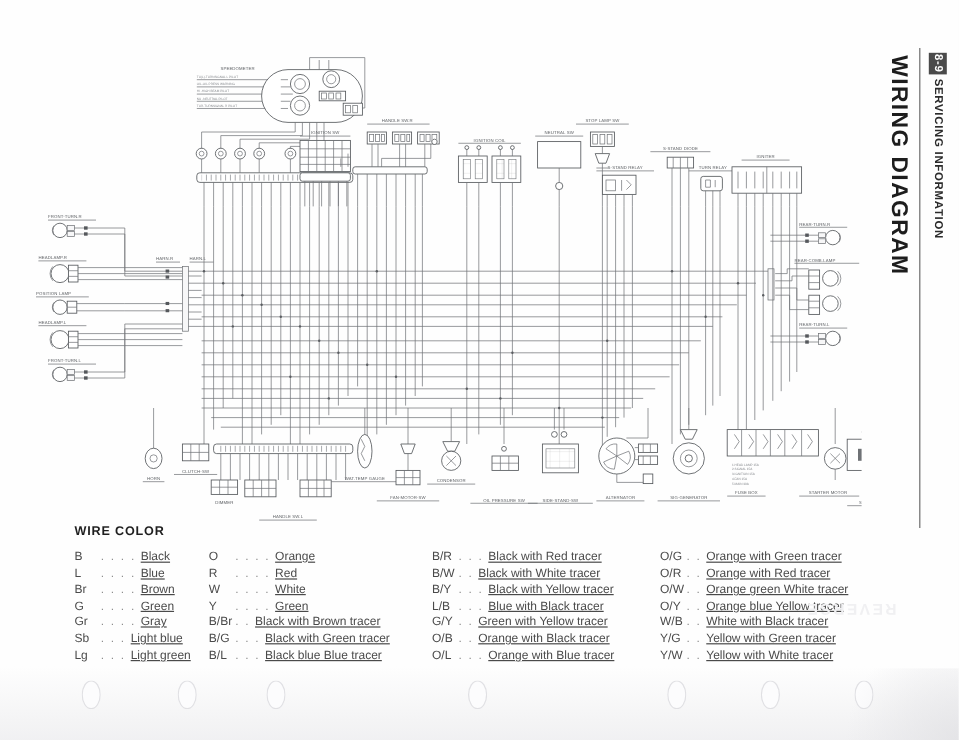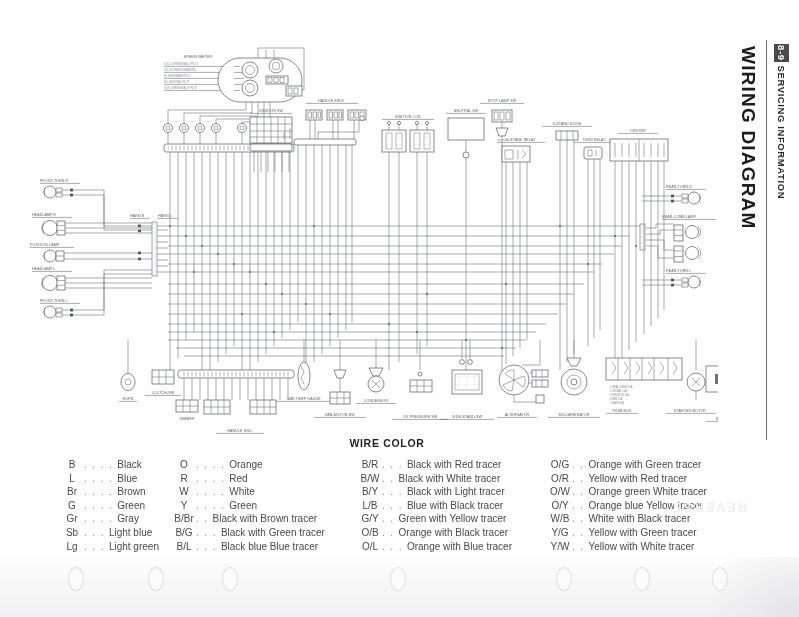--- a/index.html
+++ b/index.html
@@ -54,35 +54,35 @@
     writing-mode:vertical-rl;
     font-size:19px;font-weight:bold;letter-spacing:1.2px;
     color:#1d1d1d;white-space:nowrap;
   }
 
   
   .diagram{position:absolute;left:18px;top:40px;width:700px;height:400px;}
   .diagram svg{display:block;width:700px;height:400px;}
 
   
-  .legend{position:absolute;left:62px;top:437px;width:650px;text-align:center;}
+  .legend{position:absolute;left:62px;top:437px;width:650px;}
   .legend-title{
     font-size:10.5px;font-weight:bold;letter-spacing:.7px;color:#1f1f1f;
     margin:0 0 10px 0;
   }
   .legend-cols{display:flex;gap:0;}
   .legend-col{display:flex;flex-direction:column;gap:2.6px;}
   .legend-col.c1{width:112px;}
   .legend-col.c2{width:186px;}
   .legend-col.c3{width:190px;}
   .legend-col.c4{width:auto;}
   .lrow{display:flex;align-items:baseline;font-size:10px;color:#4a4a4a;white-space:nowrap;}
   .labb{min-width:20px;color:#4a4a4a;}
   .ldots{color:#8d8d8d;letter-spacing:1.4px;margin:0 4px 0 2px;}
-  .lname{color:#4a4a4a;}
+  .lname{color:#4a4a4a;text-decoration:underline;}
 </style>
 </head>
 <body>
 
 <div class="page">
 
   <div class="diagram">
     <svg viewBox="0 0 700 400" xmlns="http://www.w3.org/2000/svg">
       <defs>
         <style>
@@ -871,21 +871,21 @@
             <span class="lname">Black with Red tracer</span>
           </div>
         <div class="lrow">
             <span class="labb">B/W</span>
             <span class="ldots">. .</span>
             <span class="lname">Black with White tracer</span>
           </div>
         <div class="lrow">
             <span class="labb">B/Y</span>
             <span class="ldots">. . .</span>
-            <span class="lname">Black with Light tracer</span>
+            <span class="lname">Black with Yellow tracer</span>
           </div>
         <div class="lrow">
             <span class="labb">L/B</span>
             <span class="ldots">. . .</span>
             <span class="lname">Blue with Black tracer</span>
           </div>
         <div class="lrow">
             <span class="labb">G/Y</span>
             <span class="ldots">. .</span>
             <span class="lname">Green with Yellow tracer</span>
@@ -904,21 +904,21 @@
 
       <div class="legend-col c4">
         <div class="lrow">
             <span class="labb">O/G</span>
             <span class="ldots">. .</span>
             <span class="lname">Orange with Green tracer</span>
           </div>
         <div class="lrow">
             <span class="labb">O/R</span>
             <span class="ldots">. .</span>
-            <span class="lname">Yellow with Red tracer</span>
+            <span class="lname">Orange with Red tracer</span>
           </div>
         <div class="lrow">
             <span class="labb">O/W</span>
             <span class="ldots">. .</span>
             <span class="lname">Orange green White tracer</span>
           </div>
         <div class="lrow">
             <span class="labb">O/Y</span>
             <span class="ldots">. .</span>
             <span class="lname">Orange blue Yellow tracer</span>

